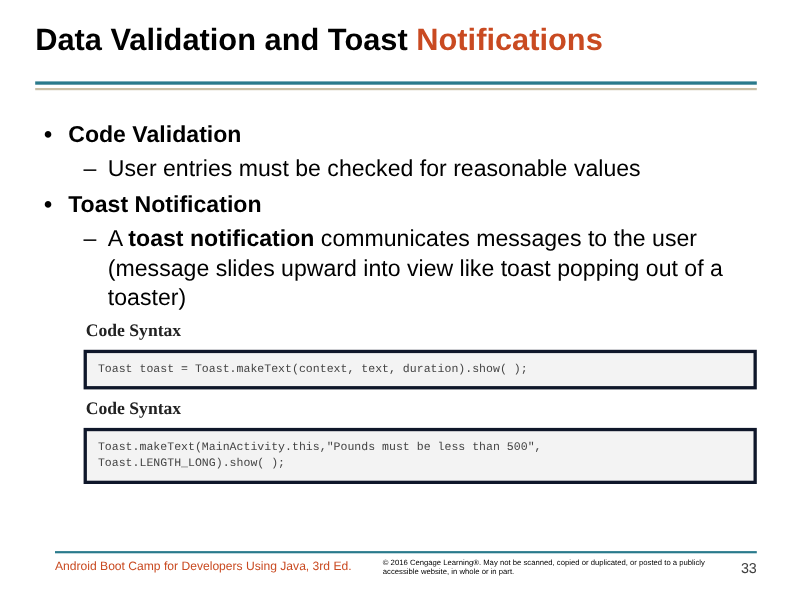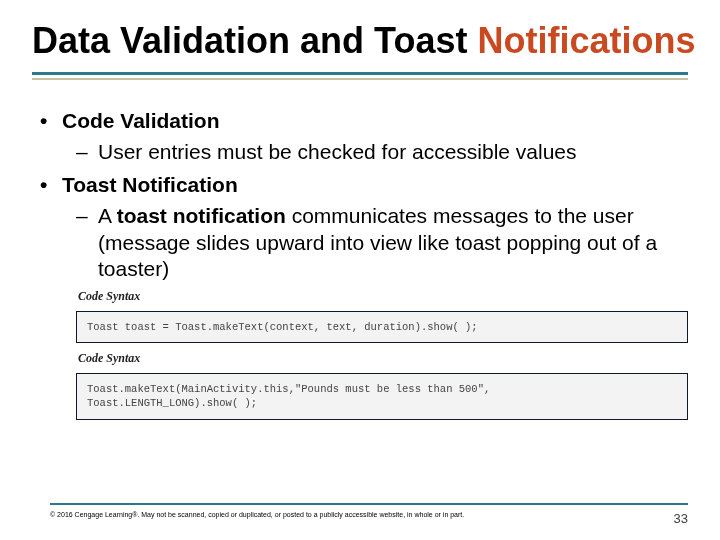--- a/index.html
+++ b/index.html
@@ -11,24 +11,24 @@
     position: relative;
     overflow: hidden;
   }
   .slide {
     width: 100%;
     height: 100%;
     padding: 20px 32px 0 32px;
     position: relative;
   }
   .title {
-    font-size: 36px;
+    font-size: 28px;
     font-weight: bold;
     color: #000;
-    margin-bottom: 10px;
+    margin-bottom: 22px;
     white-space: nowrap;
   }
   .title .accent { color: #c94a21; }
   .rule-teal {
     height: 3px;
     background: #2a7a8c;
     margin-bottom: 3px;
   }
   .rule-tan {
     height: 2px;
@@ -56,28 +56,27 @@
   .bullet-l2 .marker { width: 22px; flex: none; }
   .bold { font-weight: bold; }
   .code-block {
     margin-left: 44px;
     margin-top: 2px;
     margin-bottom: 6px;
   }
   .code-label {
     font-family: Georgia, 'Times New Roman', serif;
     font-weight: bold;
-    font-size: 12px;
+    font-size: 16px;
     color: #222;
     margin-bottom: 6px;
     margin-left: 2px;
-    font-style: italic;
   }
   .code-box {
-    border: 1px solid #0f172a;
+    border: 3px solid #0f172a;
     background: #f3f3f3;
     padding: 8px 10px;
     font-family: "Courier New", monospace;
     font-size: 10.5px;
     color: #444;
     line-height: 1.4;
     white-space: pre;
     margin-bottom: 8px;
   }
   .footer {
@@ -127,21 +126,21 @@
   <div class="rule-tan"></div>
 
   <div class="content">
 
     <div class="bullet-l1">
       <span class="marker">•</span>
       <span>Code Validation</span>
     </div>
     <div class="bullet-l2">
       <span class="marker">–</span>
-      <span>User entries must be checked for accessible values</span>
+      <span>User entries must be checked for reasonable values</span>
     </div>
 
     <div class="bullet-l1">
       <span class="marker">•</span>
       <span>Toast Notification</span>
     </div>
     <div class="bullet-l2">
       <span class="marker">–</span>
       <span>
         <span>A </span><span class="bold">toast notification</span><span> communicates messages to the user (message slides upward into view like toast popping out of a toaster)</span>
@@ -157,18 +156,19 @@
       <div class="code-label">Code Syntax</div>
       <div class="code-box">Toast.makeText(MainActivity.this,"Pounds must be less than 500",
 Toast.LENGTH_LONG).show( );</div>
     </div>
 
   </div>
 
   <div class="footer">
     <div class="footer-rule"></div>
     <div class="footer-row">
+      <div class="footer-book">Android Boot Camp for Developers Using Java, 3rd Ed.</div>
       <div class="footer-copy">© 2016 Cengage Learning®. May not be scanned, copied or duplicated, or posted to a publicly accessible website, in whole or in part.</div>
       <div class="footer-page">33</div>
     </div>
   </div>
 
 </div>
 
 </body></html>

